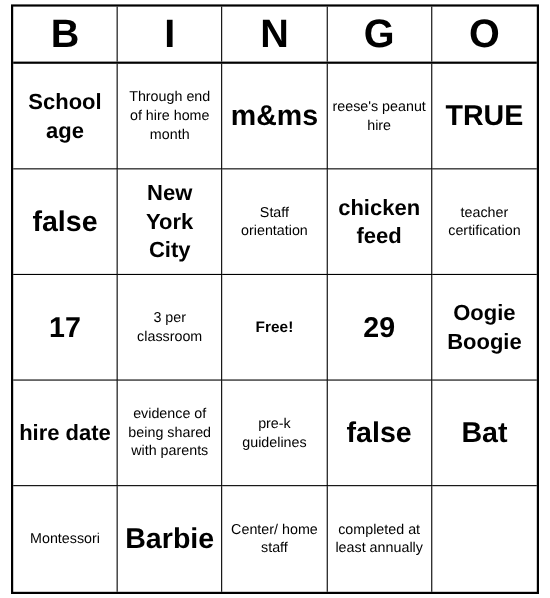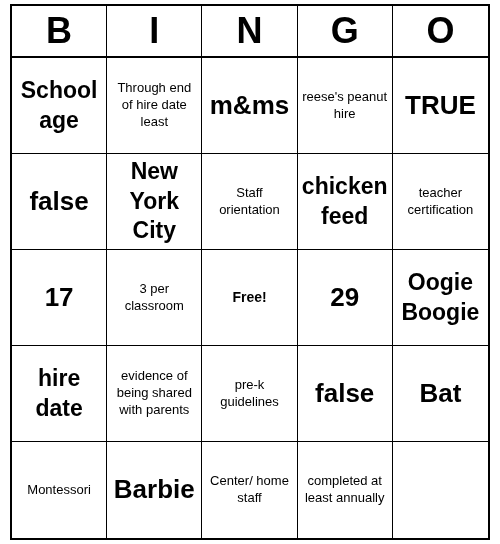--- a/index.html
+++ b/index.html
@@ -67,21 +67,21 @@
     .bingo-cell:nth-child(n+21) {
       border-bottom: none;
     }
 
     .bingo-cell.large-text {
       font-size: 26px;
       font-weight: bold;
     }
 
     .bingo-cell.medium-large {
-      font-size: 23px;
+      font-size: 20px;
       font-weight: bold;
     }
 
     .bingo-cell.free {
       font-size: 14px;
       font-weight: bold;
     }
   </style>
 </head>
 <body>
@@ -89,21 +89,21 @@
 <div class="bingo-card">
   <div class="bingo-header">
     <div class="bingo-header-cell">B</div>
     <div class="bingo-header-cell">I</div>
     <div class="bingo-header-cell">N</div>
     <div class="bingo-header-cell">G</div>
     <div class="bingo-header-cell">O</div>
   </div>
   <div class="bingo-grid" id="grid-container">
   <div class="bingo-cell medium-large">School age</div>
-      <div class="bingo-cell">Through end of hire date least</div>
+      <div class="bingo-cell">Through end of hire home month</div>
       <div class="bingo-cell large-text">m&amp;ms</div>
       <div class="bingo-cell">reese's peanut hire</div>
       <div class="bingo-cell large-text">TRUE</div>
       <div class="bingo-cell large-text">false</div>
       <div class="bingo-cell medium-large">New York City</div>
       <div class="bingo-cell">Staff orientation</div>
       <div class="bingo-cell medium-large">chicken feed</div>
       <div class="bingo-cell">teacher certification</div>
       <div class="bingo-cell large-text">17</div>
       <div class="bingo-cell">3 per classroom</div>

